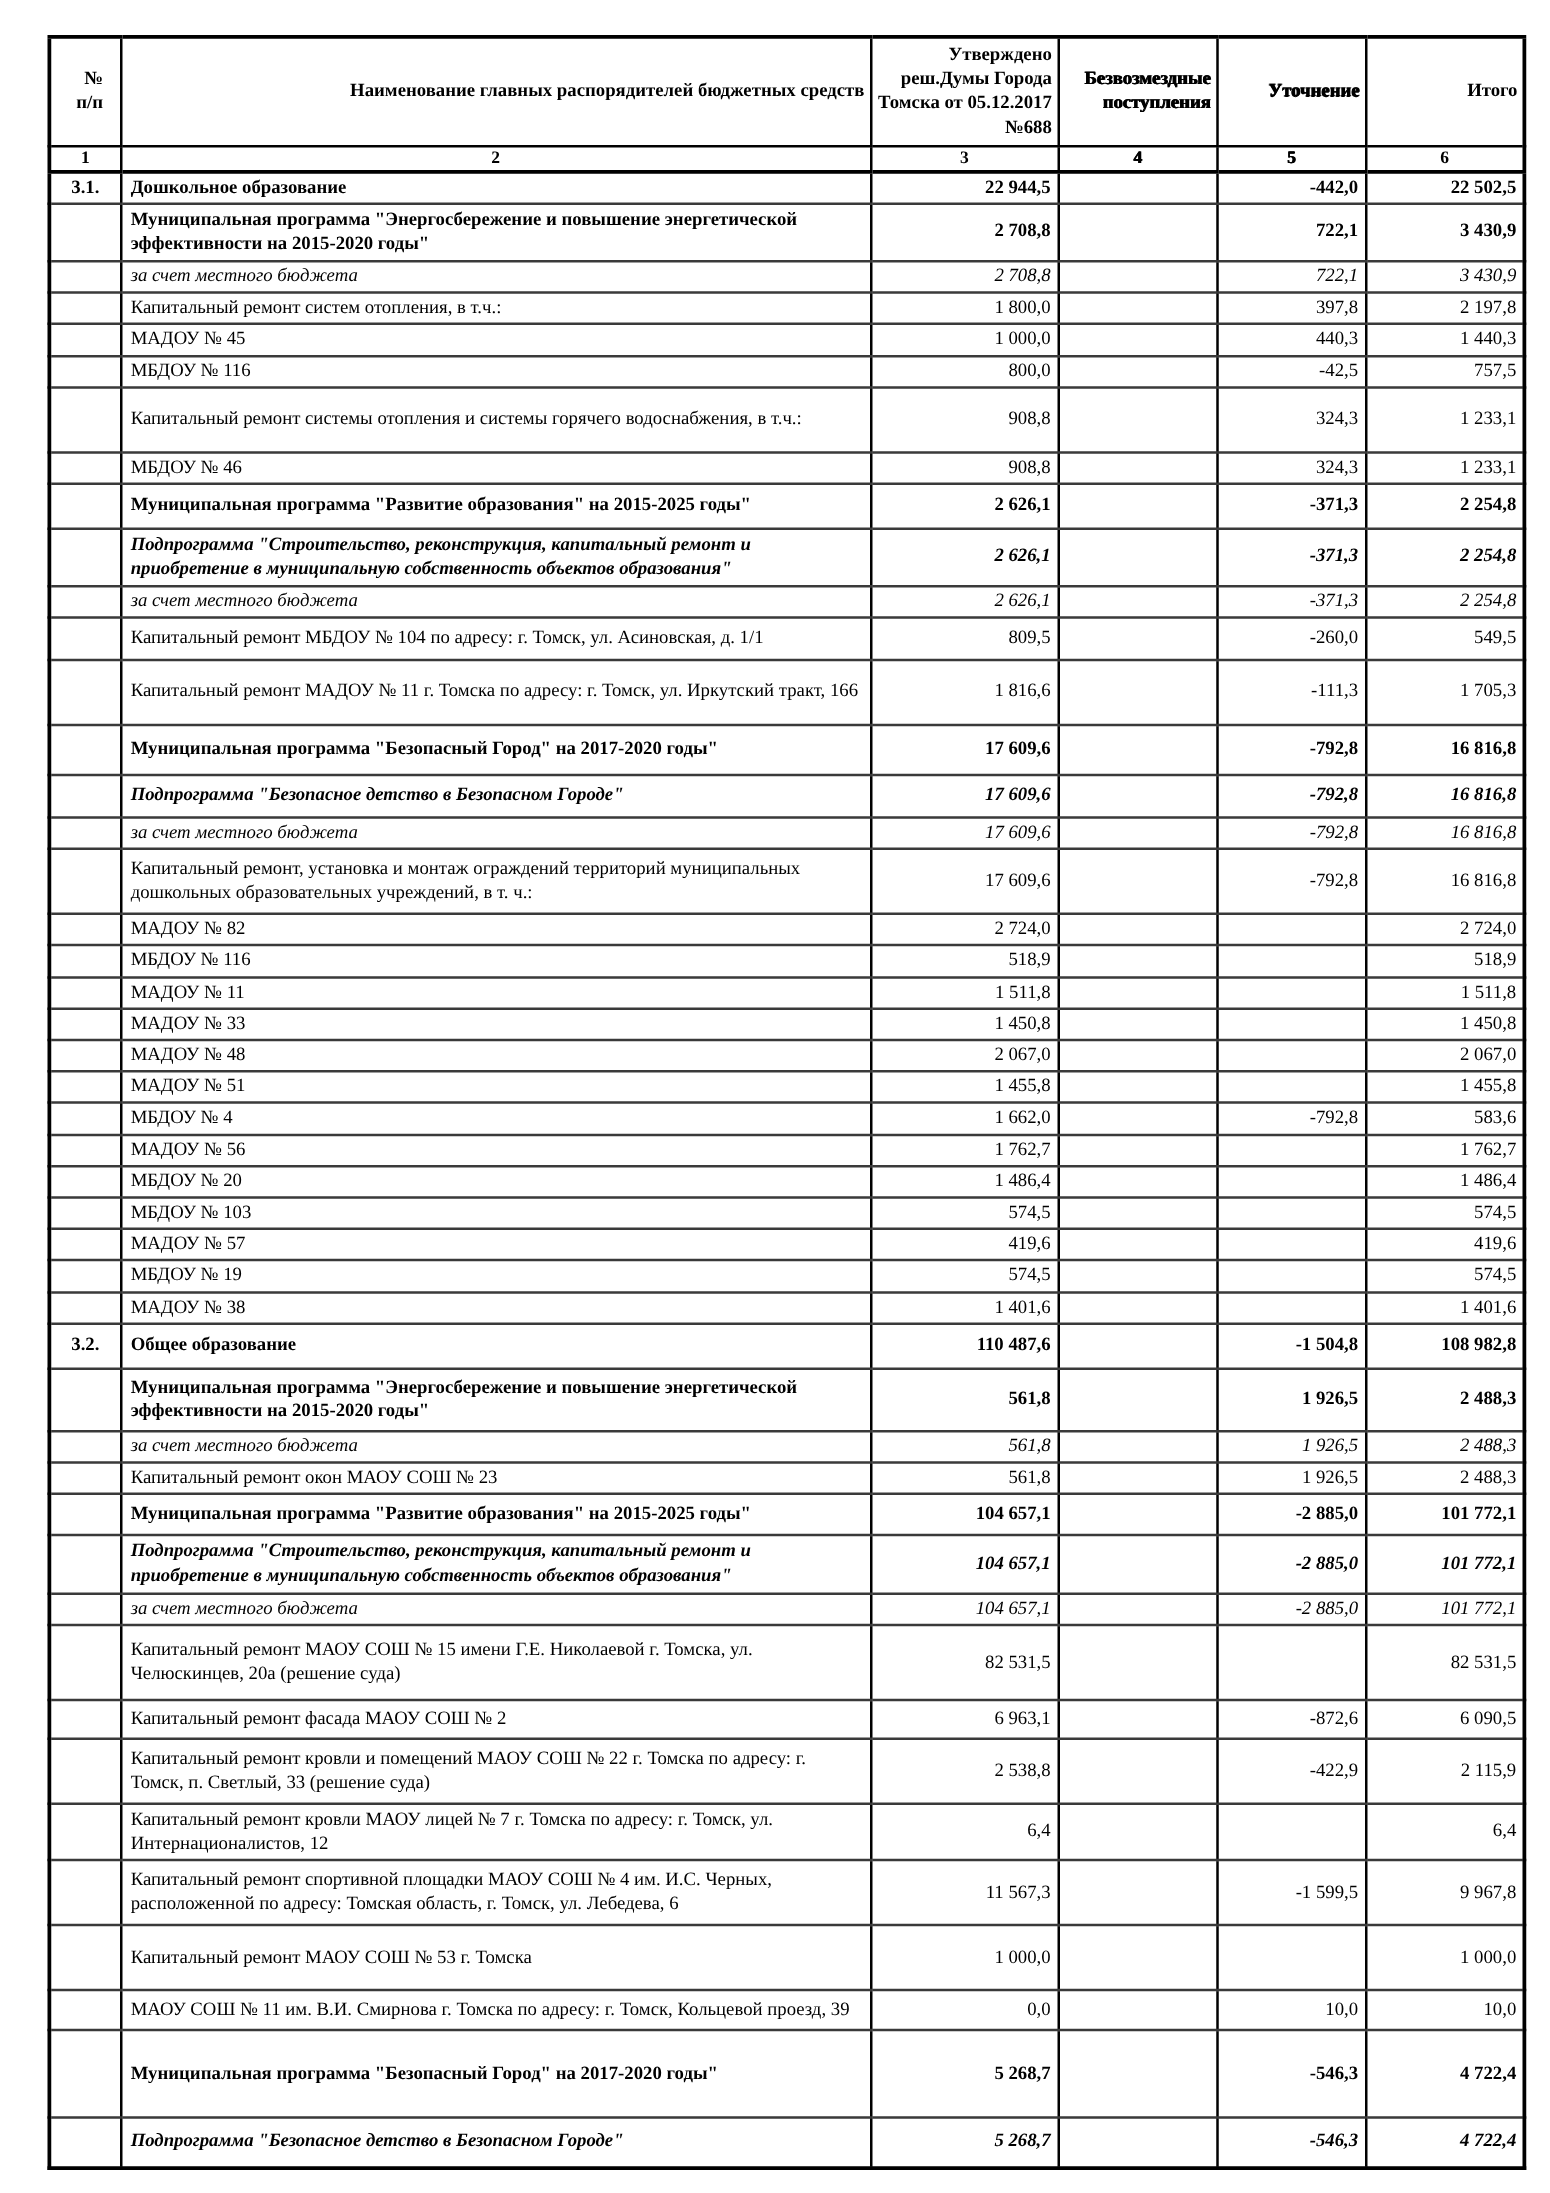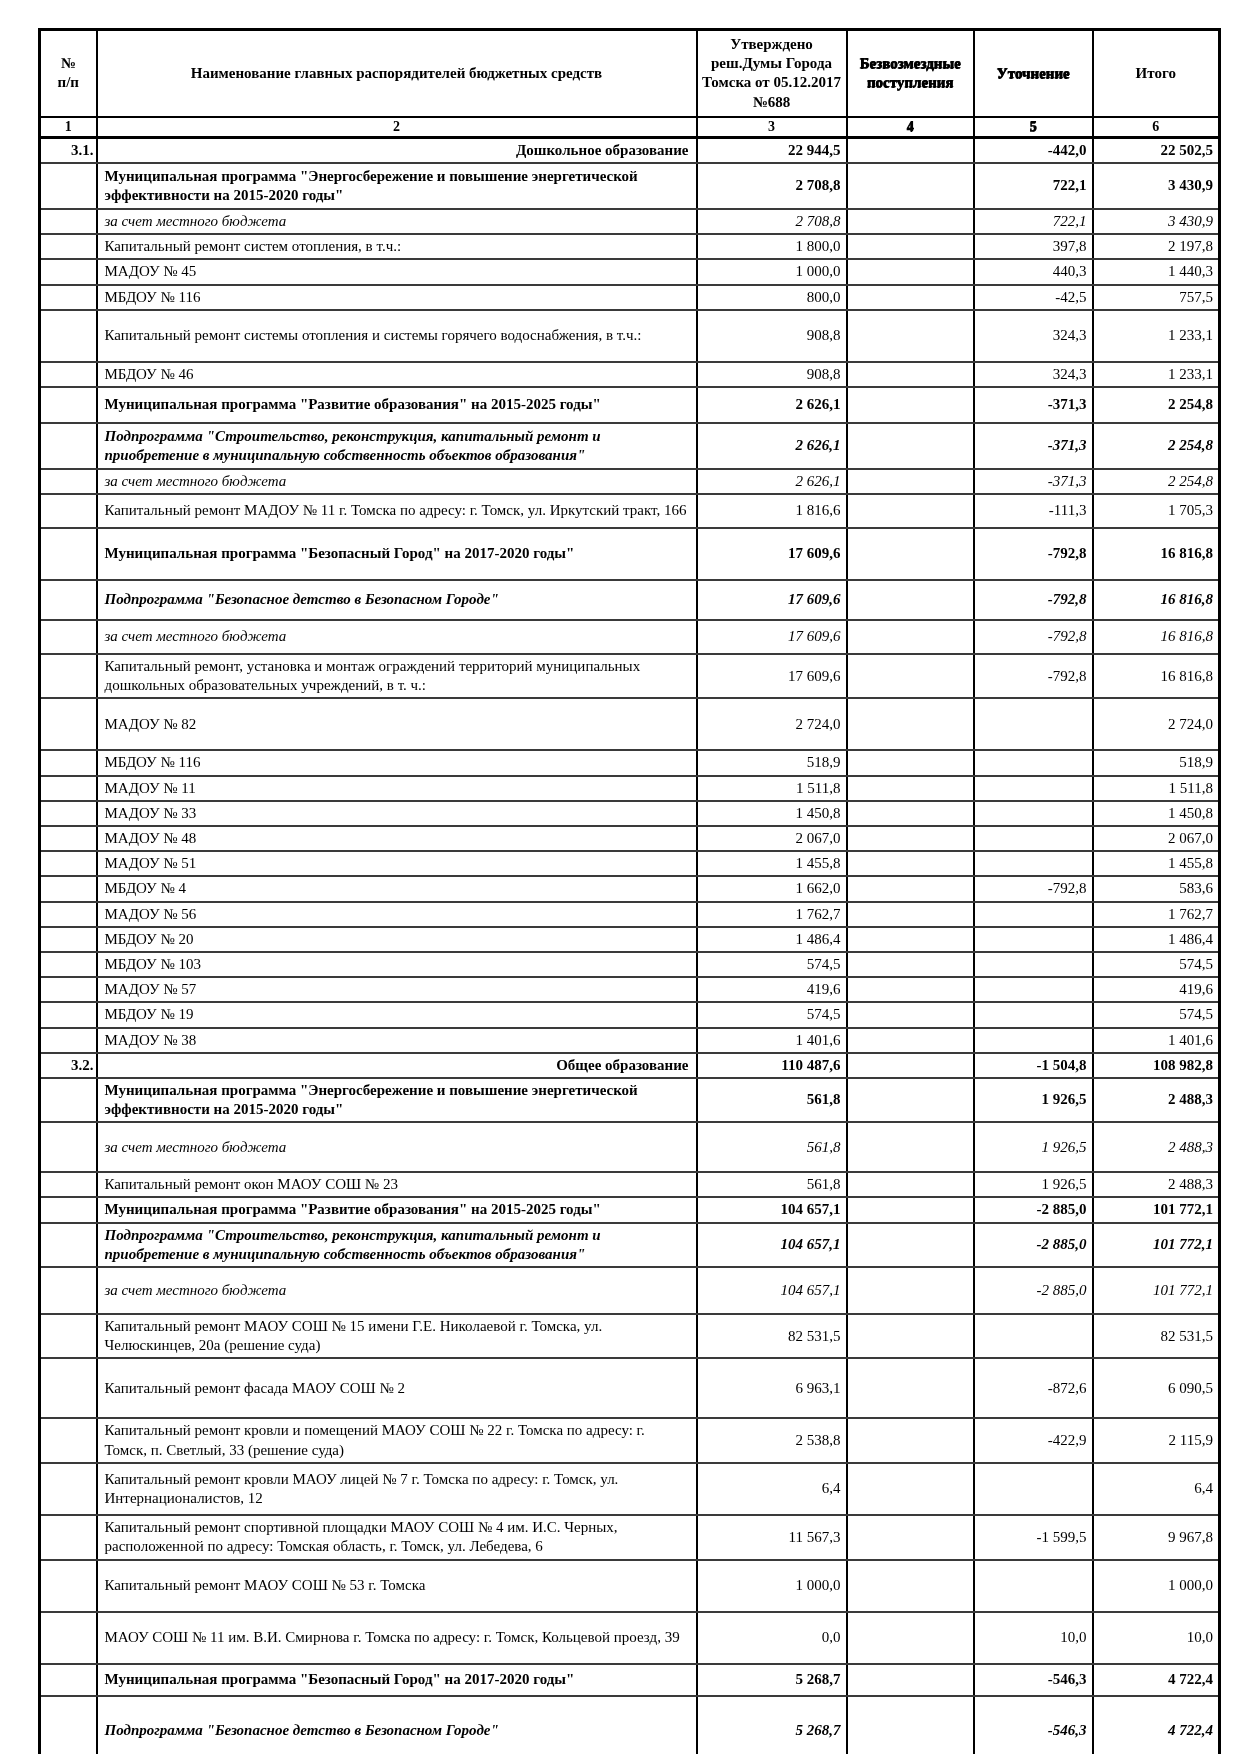--- a/index.html
+++ b/index.html
@@ -12,41 +12,41 @@
     border-collapse:collapse;table-layout:fixed;width:1180px;
     border:3px solid #000;
   }
   th,td{
     border-left:2px solid #000;border-right:2px solid #000;
     border-top:2px solid #3a3a3a;border-bottom:2px solid #3a3a3a;
     vertical-align:middle;font-size:15px;line-height:1.28;
     overflow:hidden;word-wrap:break-word;
   }
   thead th{
-    font-weight:bold;text-align:center;padding:4px 4px;
+    font-weight:bold;text-align:right;padding:4px 4px;
     border-top:3px solid #000;border-bottom:2px solid #000;
     height:74px;
   }
   thead th.c1{padding:4px 13px;}
   .numbers-row td{
     font-weight:bold;text-align:center;height:18px;font-size:14px;
     border-bottom:3px solid #000;padding:0 2px;
   }
   
   thead tr:first-child th:nth-child(4),
   thead tr:first-child th:nth-child(5),
   .numbers-row td:nth-child(4),
   .numbers-row td:nth-child(5){
     text-shadow:0.7px 0 0 #000,0 0.5px 0 #000;
   }
   tbody tr{height:24px;}
   tbody td.num{text-align:center;padding:1px 2px;}
   tbody td.name{text-align:left;padding:2px 7px;}
   tbody td.v3,tbody td.v4,tbody td.v5,tbody td.v6{text-align:right;padding:2px 5px;}
-  tr.section td{font-weight:bold;text-align:right;}
+  tr.section td{font-weight:bold;}
   tr.program td{font-weight:bold;}
   tr.subprogram td{font-weight:bold;font-style:italic;}
   tr.budget td{font-style:italic;margin-left:20px;}
   
   tbody tr:nth-child(2){height:46px;}
   tbody tr:nth-child(7){height:52px;}
   tbody tr:nth-child(9){height:36px;}
   tbody tr:nth-child(10){height:46px;}
   tbody tr:nth-child(12){height:34px;}
   tbody tr:nth-child(13){height:52px;}
@@ -184,20 +184,28 @@
         <tr class="budget">
           <td class="num"></td>
           <td class="name">за счет  местного бюджета</td>
           <td class="v3">2 626,1</td>
           <td class="v4"></td>
           <td class="v5">-371,3</td>
           <td class="v6">2 254,8</td>
         </tr>
         <tr class="plain">
           <td class="num"></td>
+          <td class="name">Капитальный ремонт МБДОУ № 104 по адресу: г. Томск, ул. Асиновская, д. 1/1</td>
+          <td class="v3">809,5</td>
+          <td class="v4"></td>
+          <td class="v5">-260,0</td>
+          <td class="v6">549,5</td>
+        </tr>
+        <tr class="plain">
+          <td class="num"></td>
           <td class="name">Капитальный ремонт МАДОУ № 11 г. Томска по адресу: г. Томск, ул. Иркутский тракт, 166</td>
           <td class="v3">1 816,6</td>
           <td class="v4"></td>
           <td class="v5">-111,3</td>
           <td class="v6">1 705,3</td>
         </tr>
         <tr class="program">
           <td class="num"></td>
           <td class="name">Муниципальная программа "Безопасный Город" на 2017-2020 годы"</td>
           <td class="v3">17 609,6</td>

